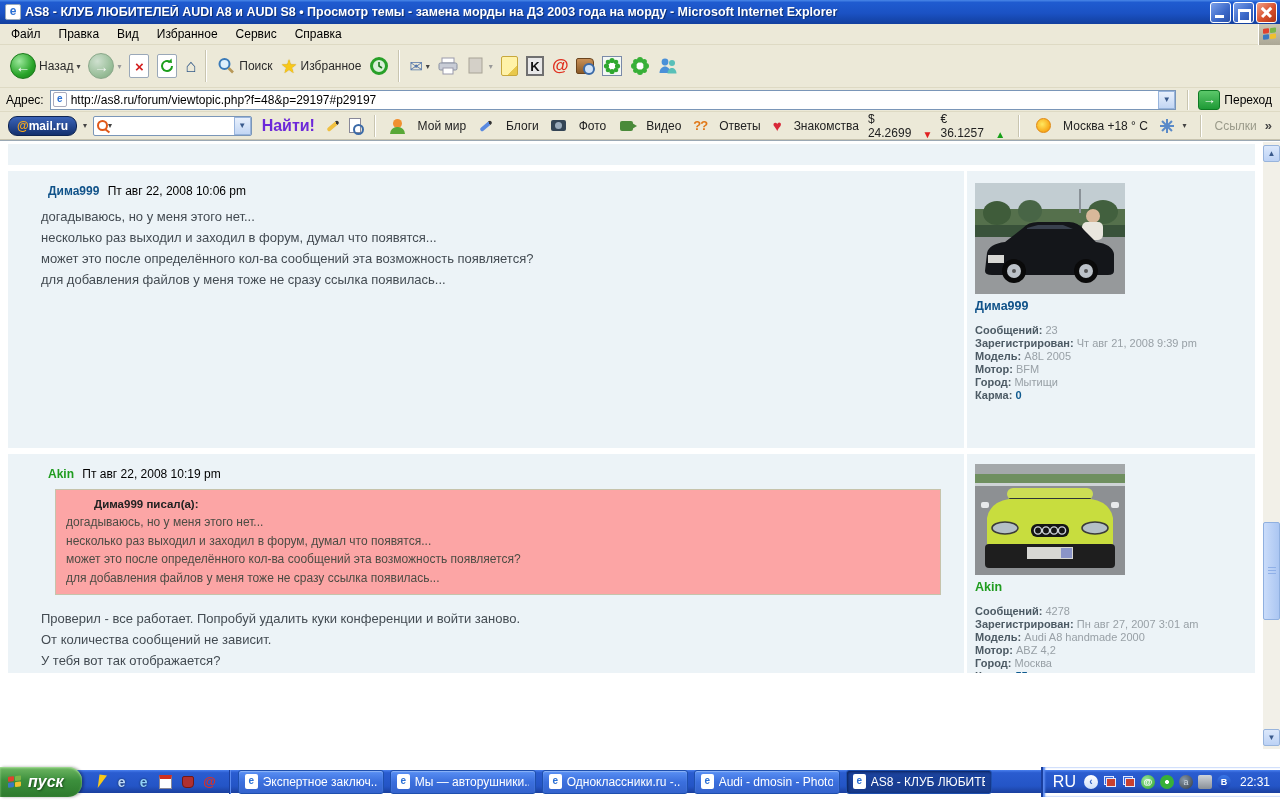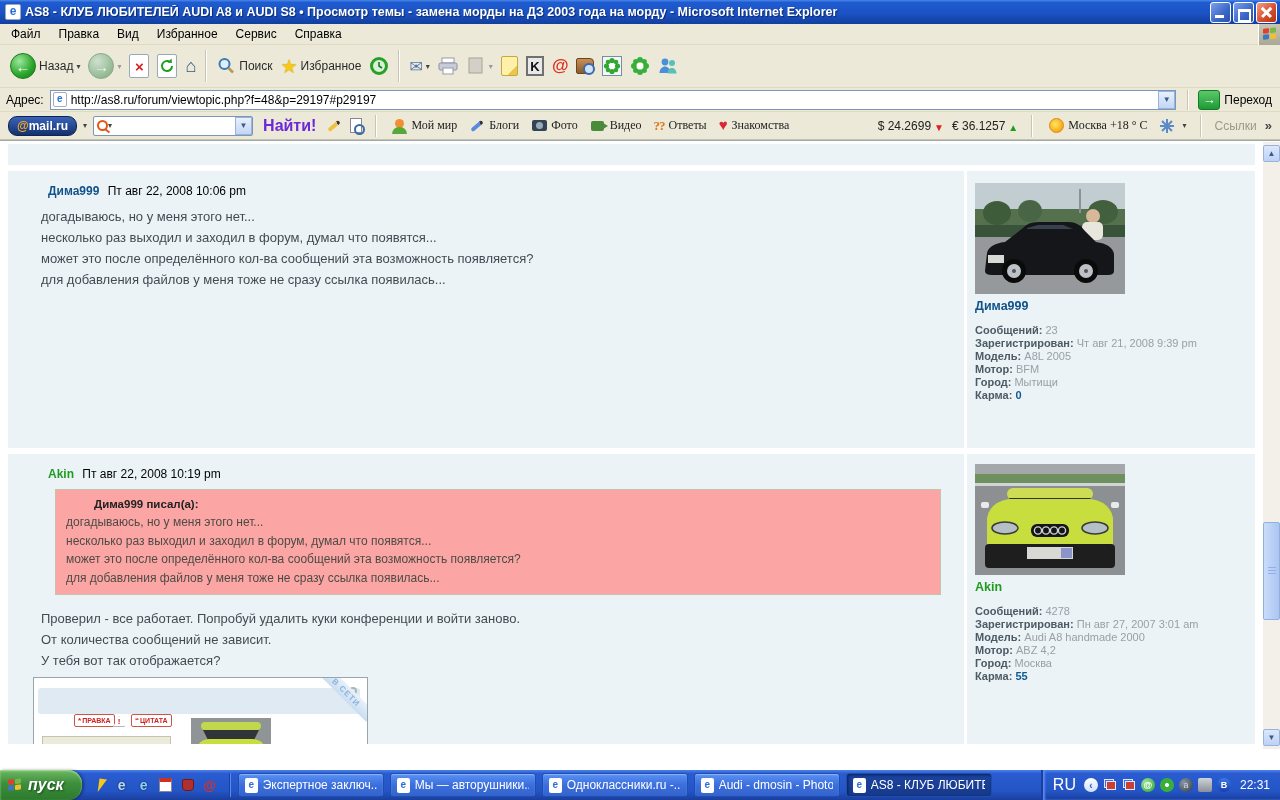--- a/index.html
+++ b/index.html
@@ -79,21 +79,21 @@
   .mailbar { top:112px; height:28px; display:flex; align-items:center; gap:6px; padding:0 8px; border-bottom:1px solid #c8c4b0; }
   .mr-logo { background:linear-gradient(180deg,#3a63b8,#14316e); border:1px solid #0e2452; border-radius:9px;
     color:#fff; font-weight:bold; font-size:12px; padding:2px 8px; display:flex; align-items:center; }
   .mr-logo .at { color:#f8a818; }
   .mr-combo { width:160px; height:20px; background:#fff; border:1px solid #7a96b8; border-radius:2px;
     display:flex; align-items:center; padding-left:3px; }
   .mr-combo .mag { width:11px; height:11px; border:2px solid #e05818; border-radius:50%; position:relative; }
   .mr-combo .mag::after { content:""; position:absolute; right:-4px; bottom:-3px; width:5px; height:2px; background:#e05818; transform:rotate(40deg); }
   .mr-combo .sp { flex:1; }
   .mr-find { font-size:16px; font-weight:bold; color:#6d28d9; padding:0 4px; }
-  .mr-item { display:flex; align-items:center; gap:4px; font-size:12px; color:#222; padding:0 3px; white-space:nowrap;font-family:Liberation Serif, serif; }
+  .mr-item { display:flex; align-items:center; gap:12px; font-size:12px; color:#222; padding:0 3px; white-space:nowrap; }
   .ic16 { width:16px; height:16px; display:inline-flex; align-items:center; justify-content:center; }
   .pencil { width:14px; height:4px; background:linear-gradient(90deg,#f0c040 80%,#333 80%); transform:rotate(-40deg); border-radius:2px; }
   .docmag { width:12px; height:15px; background:#fff; border:1px solid #889; position:relative; }
   .docmag::after { content:""; position:absolute; right:-4px; bottom:-3px; width:7px; height:7px; border:2px solid #3a6aa8; border-radius:50%; }
   .person { width:9px; height:9px; border-radius:50%; background:#f09030; position:relative; top:-2px; }
   .person::after { content:""; position:absolute; top:8px; left:-3px; width:15px; height:7px; border-radius:7px 7px 0 0; background:#58a838; }
   .cam { width:15px; height:11px; background:#345; border-radius:2px; position:relative; }
   .cam::after { content:""; position:absolute; left:4px; top:2px; width:7px; height:7px; border-radius:50%; background:#9ab; }
   .vcam { width:13px; height:10px; background:#4a8a3a; border-radius:2px; position:relative; }
   .vcam::after { content:""; position:absolute; right:-4px; top:2px; border-left:5px solid #4a8a3a; border-top:3px solid transparent; border-bottom:3px solid transparent; }
@@ -109,21 +109,21 @@
   .gear-fl i { position:absolute; left:6px; top:0; width:2px; height:14px; background:#5a8ac8; display:block; }
   .gear-fl i.r45 { transform:rotate(45deg);} .gear-fl i.r135 { transform:rotate(135deg);}
   .mr-links { color:#9a9a8a; font-size:12px; }
   .more { color:#444; font-size:13px; font-weight:bold; }
 
   
   .content { position:absolute; left:0; top:140px; width:1280px; height:608px; background:#fff; border-top:1px solid #9aa8b4; }
   .prevstrip { position:absolute; left:8px; top:3px; width:1247px; height:21px; background:#ecf3f7; }
   .post { position:absolute; left:8px; width:1247px; background:#ecf3f7; overflow:hidden; }
   .post1 { top:30px; height:277px; }
-  .post2 { top:313px; height:290px; }
+  .post2 { top:313px; height:219px; }
   .pdivider { position:absolute; left:956px; top:0; bottom:0; width:3px; background:#fff; }
   .post-main { position:absolute; left:0; top:0; width:956px; }
   .post-head { margin:13px 0 0 40px; font-size:12px; }
   .post-head a { font-weight:bold; text-decoration:none; }
   .u-blue { color:#105289; } .u-green { color:#1f9c1f; }
   .post-date { color:#000000; margin-left:5px; }
   .post-body { margin:8px 0 0 33px; font-size:13px; color:#434b52; line-height:21px; }
   .quote { margin:8px 0 0 47px; width:886px; background:#fca5a5; border:1px solid #c6c3ab; padding:5px 10px 7px; }
   .quote-head { font-size:11.5px; font-weight:bold; color:#222; margin:3px 0 3px 28px; }
   .quote-line { font-size:12px; color:#4c4c44; line-height:18.5px; }
@@ -167,21 +167,21 @@
   .statusbar { top:748px; height:22px; display:flex; align-items:stretch; gap:2px; padding:2px 2px 2px 3px; border-top:1px solid #fff; }
   .pane { border:1px solid; border-color:#9a968a #fff #fff #9a968a; }
   .pane.big { flex:1; }
   .pane.small { width:22px; }
   .pane.right { width:212px; display:flex; align-items:center; gap:5px; padding-left:6px; }
   .globe { width:13px; height:13px; border-radius:50%; background:radial-gradient(circle at 35% 35%,#7ad0f0,#1878c8 55%,#0a5090); position:relative; overflow:hidden; }
   .globe::after { content:""; position:absolute; left:2px; top:3px; width:6px; height:5px; background:#2aa04a; border-radius:40% 60% 50% 40%; }
   .status-text { font-size:12px; color:#000; }
 
   
-  .taskbar { position:absolute; left:0; top:770px; width:1280px; height:30px;
+  .taskbar { position:absolute; left:0; top:770px; width:1280px; height:23px;
     background:linear-gradient(180deg,#4a80ee 0%,#2a5cd0 12%,#2455c6 70%,#1a3f9e 100%); display:flex; align-items:center; }
   .startbtn { height:30px; padding:0 18px 0 8px; border-radius:0 14px 14px 0;
     background:linear-gradient(180deg,#6fb763 0%,#3c8f3c 45%,#2d7a2d 100%); box-shadow:inset 0 1px 2px #a8e098, 2px 0 3px rgba(0,0,0,.35);
     display:flex; align-items:center; gap:6px; color:#fff; font-weight:bold; font-style:italic; font-size:16px; text-shadow:1px 1px 2px #1a4a1a; }
   .qlaunch { display:flex; align-items:center; gap:6px; padding:0 8px 0 10px; }
   .ql { width:16px; height:16px; display:flex; align-items:center; justify-content:center; font-size:12px; }
   .bolt { width:0; height:0; border-left:5px solid transparent; border-right:3px solid transparent; border-top:13px solid #f8c818; transform:skewX(-20deg) rotate(8deg); }
   .ie-e { color:#bcd8f8; font-weight:bold; font-size:14px; text-shadow:0 0 2px #123; }
   .cal { width:13px; height:14px; background:#fff; border:1px solid #889; border-top:4px solid #d03020; }
   .phone { width:12px; height:12px; background:#b03030; border-radius:2px 2px 4px 4px; border:1px solid #701818; }

